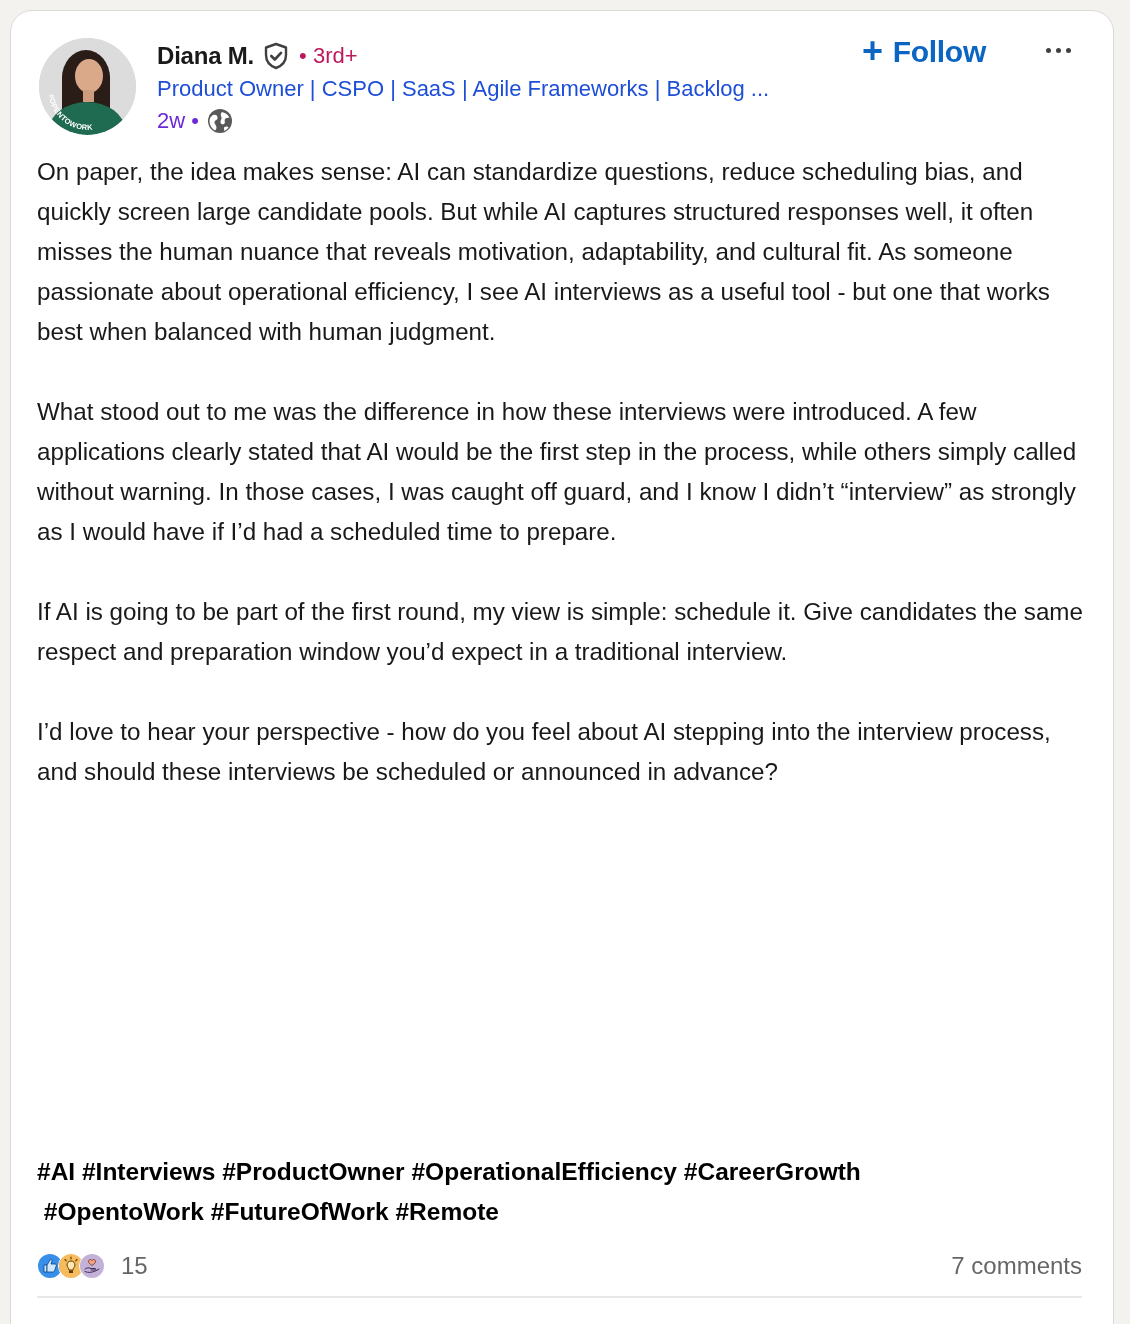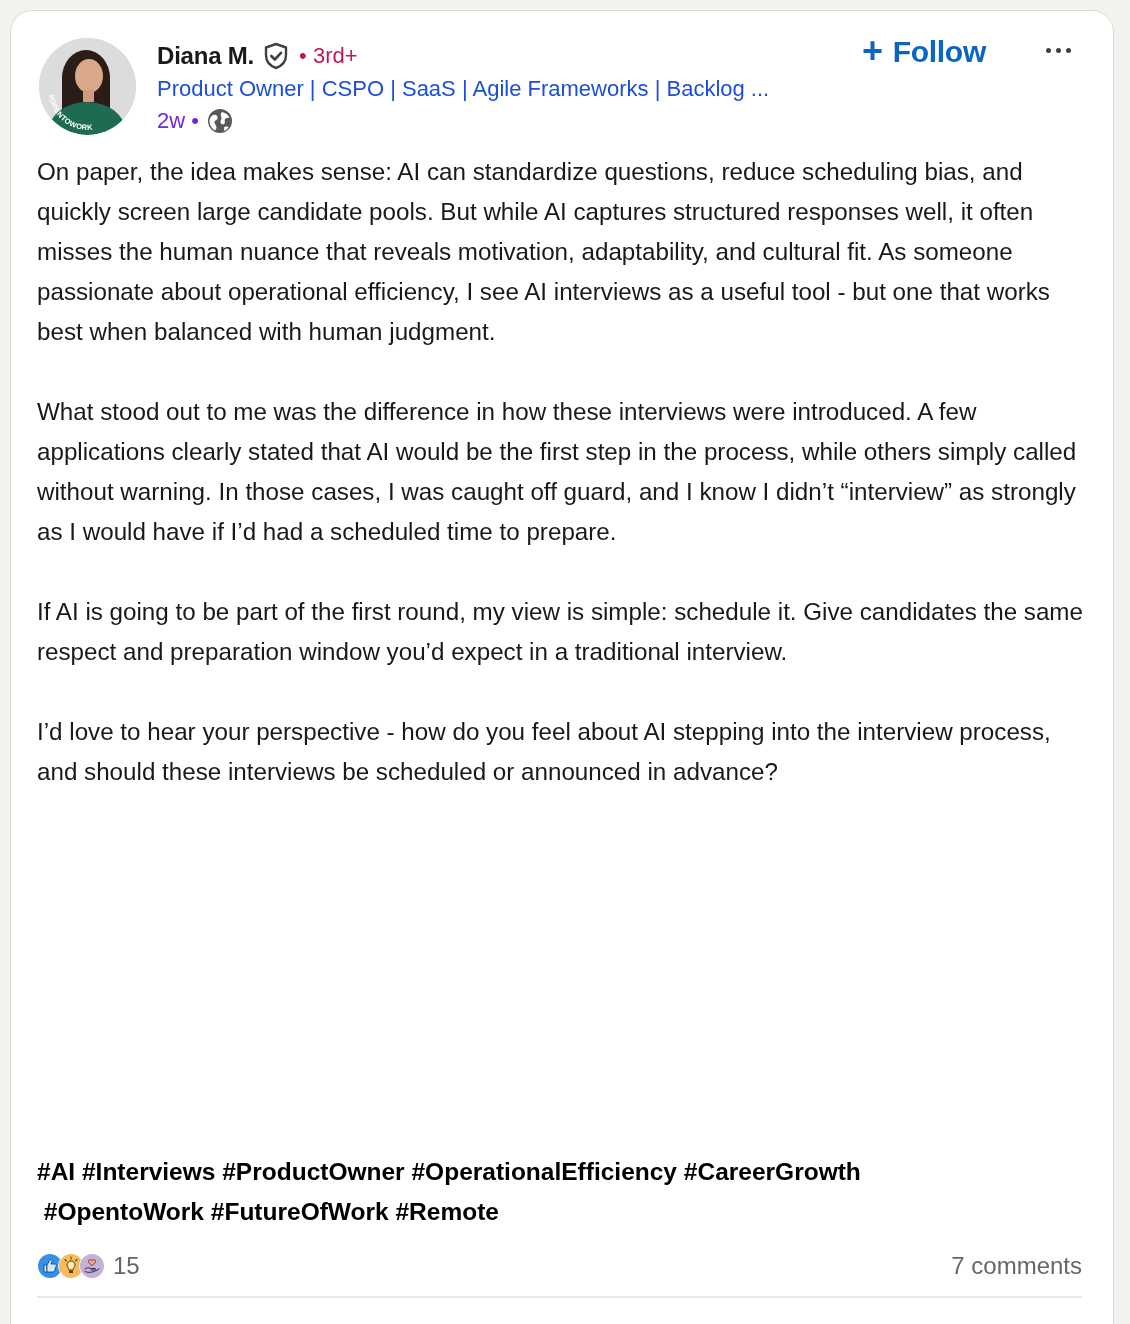--- a/index.html
+++ b/index.html
@@ -103,21 +103,21 @@
       width: 1045px; height: 36px;
       display: flex; align-items: center; justify-content: space-between;
     }
     .reactions { display: flex; align-items: center; cursor: pointer; }
     .reaction-icons { display: flex; align-items: center; }
     .reaction-icon {
       width: 26px; height: 26px; border-radius: 50%;
       display: inline-block; border: 1px solid #ffffff;
     }
     .reaction-icon + .reaction-icon { margin-left: -5px; }
-    .reaction-count { margin-left: 8px; font-size: 24px; color: #666666; }
+    .reaction-count { margin-left: 16px; font-size: 24px; color: #666666; }
     .comments-link { font-size: 24px; color: #666666; cursor: pointer; }
     .divider {
       position: absolute;
       left: 37px; top: 1296px;
       width: 1045px; height: 2px;
       background: #e8e8e8;
     }
   </style>
 </head>
 <body>

